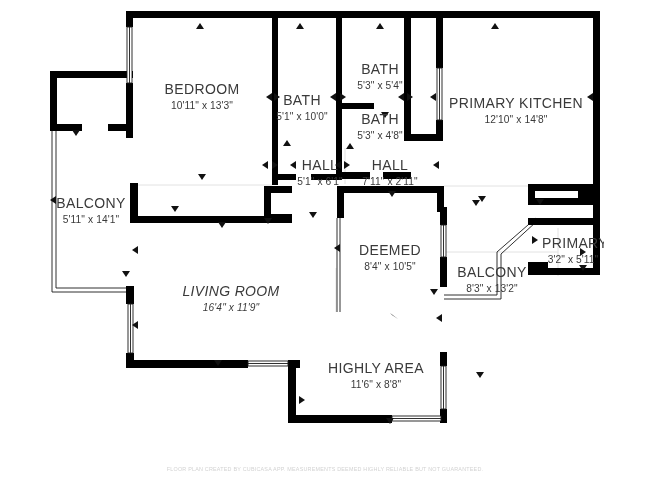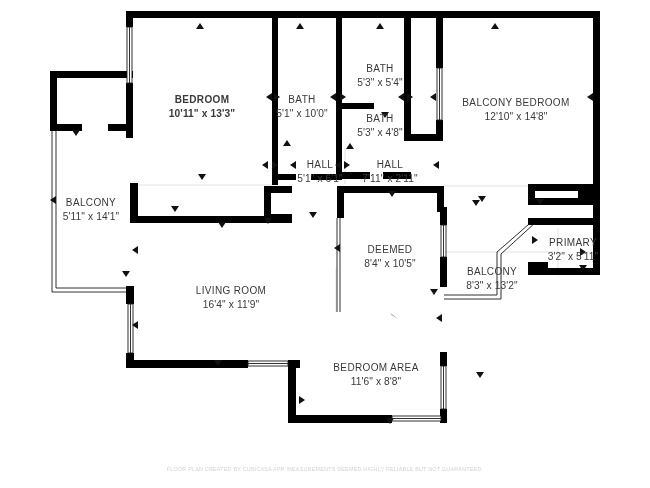--- a/index.html
+++ b/index.html
@@ -32,21 +32,21 @@
     text-align: center;
     color: #3b3b3b;
     font-family: "Liberation Sans", sans-serif;
     line-height: 1.28;
     white-space: nowrap;
     transform: translate(-50%, -50%);
     pointer-events: none;
   }
   .room-label .rl-name {
     display: block;
-    font-size: 10px;
+    font-size: 14px;
     letter-spacing: 0.35px;
     color: #3a3a3a;
   }
   .room-label .rl-dim {
     display: block;
     font-size: 10.2px;
     letter-spacing: 0.1px;
     color: #3a3a3a;
   }
   .room-label.clipped {
@@ -248,42 +248,42 @@
       <polygon points="218,366 222,360 214,360"></polygon>
       <polygon points="305,400 299,404 299,396"></polygon>
       <polygon points="390,424 394,418 386,418"></polygon>
       <polygon points="434,295 438,289 430,289"></polygon>
       <polygon points="436,318 442,322 442,314"></polygon>
       <polygon points="480,378 484,372 476,372"></polygon>
       <polygon points="132,325 138,329 138,321"></polygon>
     </g>
   </svg>
 
-  <div class="room-label" style="left:202px; top:107px;font-weight:bold;">
+  <div class="room-label" style="left:202px; top:96px;">
     <span class="rl-name">BEDROOM</span>
     <span class="rl-dim">10'11" x 13'3"</span>
   </div>
 
   <div class="room-label" style="left:302px; top:107px;">
     <span class="rl-name">BATH</span>
     <span class="rl-dim">5'1" x 10'0"</span>
   </div>
 
   <div class="room-label" style="left:380px; top:76px;">
     <span class="rl-name">BATH</span>
     <span class="rl-dim">5'3" x 5'4"</span>
   </div>
 
   <div class="room-label" style="left:380px; top:126px;">
     <span class="rl-name">BATH</span>
     <span class="rl-dim">5'3" x 4'8"</span>
   </div>
 
   <div class="room-label" style="left:516px; top:110px;">
-    <span class="rl-name">BALCONY BEDROOM</span>
+    <span class="rl-name">PRIMARY KITCHEN</span>
     <span class="rl-dim">12'10" x 14'8"</span>
   </div>
 
   <div class="room-label" style="left:320px; top:172px;">
     <span class="rl-name">HALL</span>
     <span class="rl-dim">5'1" x 6'1"</span>
   </div>
 
   <div class="room-label" style="left:390px; top:172px;">
     <span class="rl-name">HALL</span>
@@ -293,35 +293,35 @@
   <div class="room-label" style="left:91px; top:210px;">
     <span class="rl-name">BALCONY</span>
     <span class="rl-dim">5'11" x 14'1"</span>
   </div>
 
   <div class="room-label" style="left:390px; top:257px;">
     <span class="rl-name">DEEMED</span>
     <span class="rl-dim">8'4" x 10'5"</span>
   </div>
 
-  <div class="room-label" style="left:231px; top:298px;">
+  <div class="room-label" style="left:231px; top:298px;font-style:italic;">
     <span class="rl-name">LIVING ROOM</span>
     <span class="rl-dim">16'4" x 11'9"</span>
   </div>
 
   <div class="room-label clipped" style="left:573px; top:250px; width:62px; transform:translate(-50%,-50%);">
     <span class="rl-name">PRIMARY</span>
     <span class="rl-dim">3'2" x 5'11"</span>
   </div>
 
   <div class="room-label" style="left:492px; top:279px;">
     <span class="rl-name">BALCONY</span>
     <span class="rl-dim">8'3" x 13'2"</span>
   </div>
 
   <div class="room-label" style="left:376px; top:375px;">
-    <span class="rl-name">BEDROOM AREA</span>
+    <span class="rl-name">HIGHLY AREA</span>
     <span class="rl-dim">11'6" x 8'8"</span>
   </div>
 
   <div id="footer-credit">FLOOR PLAN CREATED BY CUBICASA APP. MEASUREMENTS DEEMED HIGHLY RELIABLE BUT NOT GUARANTEED.</div>
 
 </div>
 
 </body></html>

